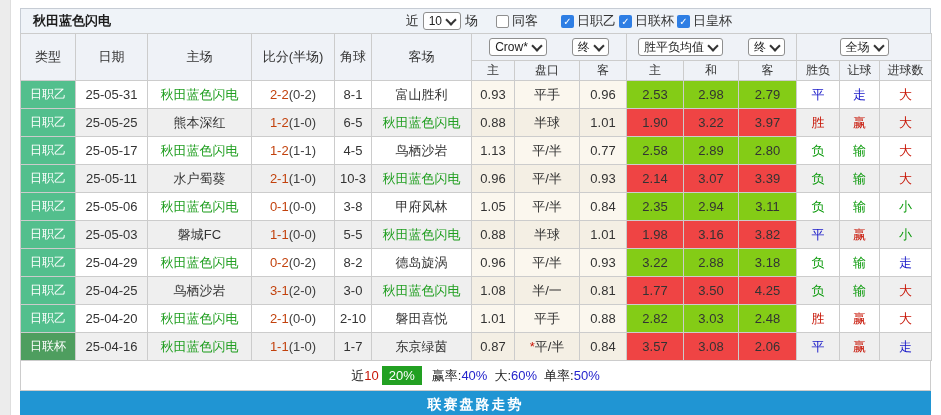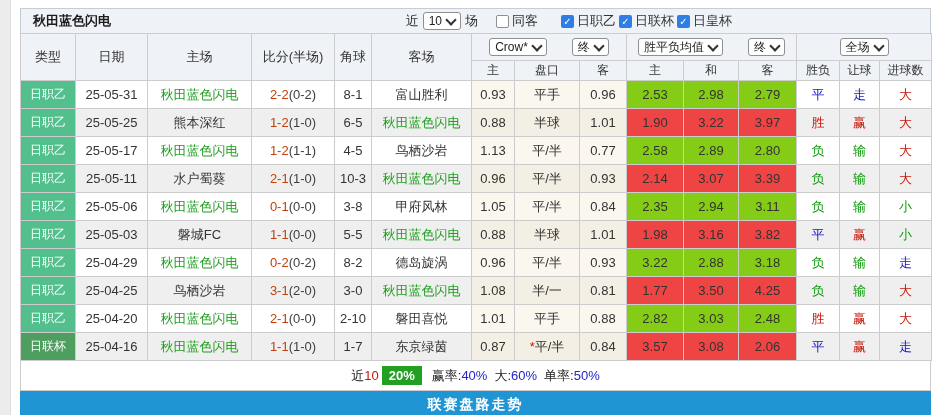--- a/index.html
+++ b/index.html
@@ -44,21 +44,21 @@
   tbody tr td.type.cup,tbody tr.alt td.type.cup{background:#4e9e5f}
   .team{color:#1f9e1f}
   .score-main{color:#c2410c}
   .half{color:#404040}
   .c-red{color:#c81607}
   .c-blue{color:#1616c8}
   .c-green{color:#0b9a0b}
 
   
   .summary{border:1px solid #ccc;border-top:none;background:#fff;height:29px;display:flex;align-items:center;justify-content:center;font-size:13px;color:#1c1c1c;white-space:pre}
-  .badge{background:#22a022;color:#fff;padding:2px 7px;font-weight:bold;margin:0 3px}
+  .badge{background:#22a022;color:#fff;padding:2px 7px;font-weight:normal;margin:0 3px}
   .val{color:#2424cc}
   .stat{margin-left:7px}
 
   
   .footer-btn{height:27px;background:#2095d3;color:#fff;font-weight:bold;font-size:14px;display:flex;align-items:center;justify-content:center;cursor:pointer;letter-spacing:2px}
 </style>
 </head>
 <body>
 
 <div class="left-strip"></div>

